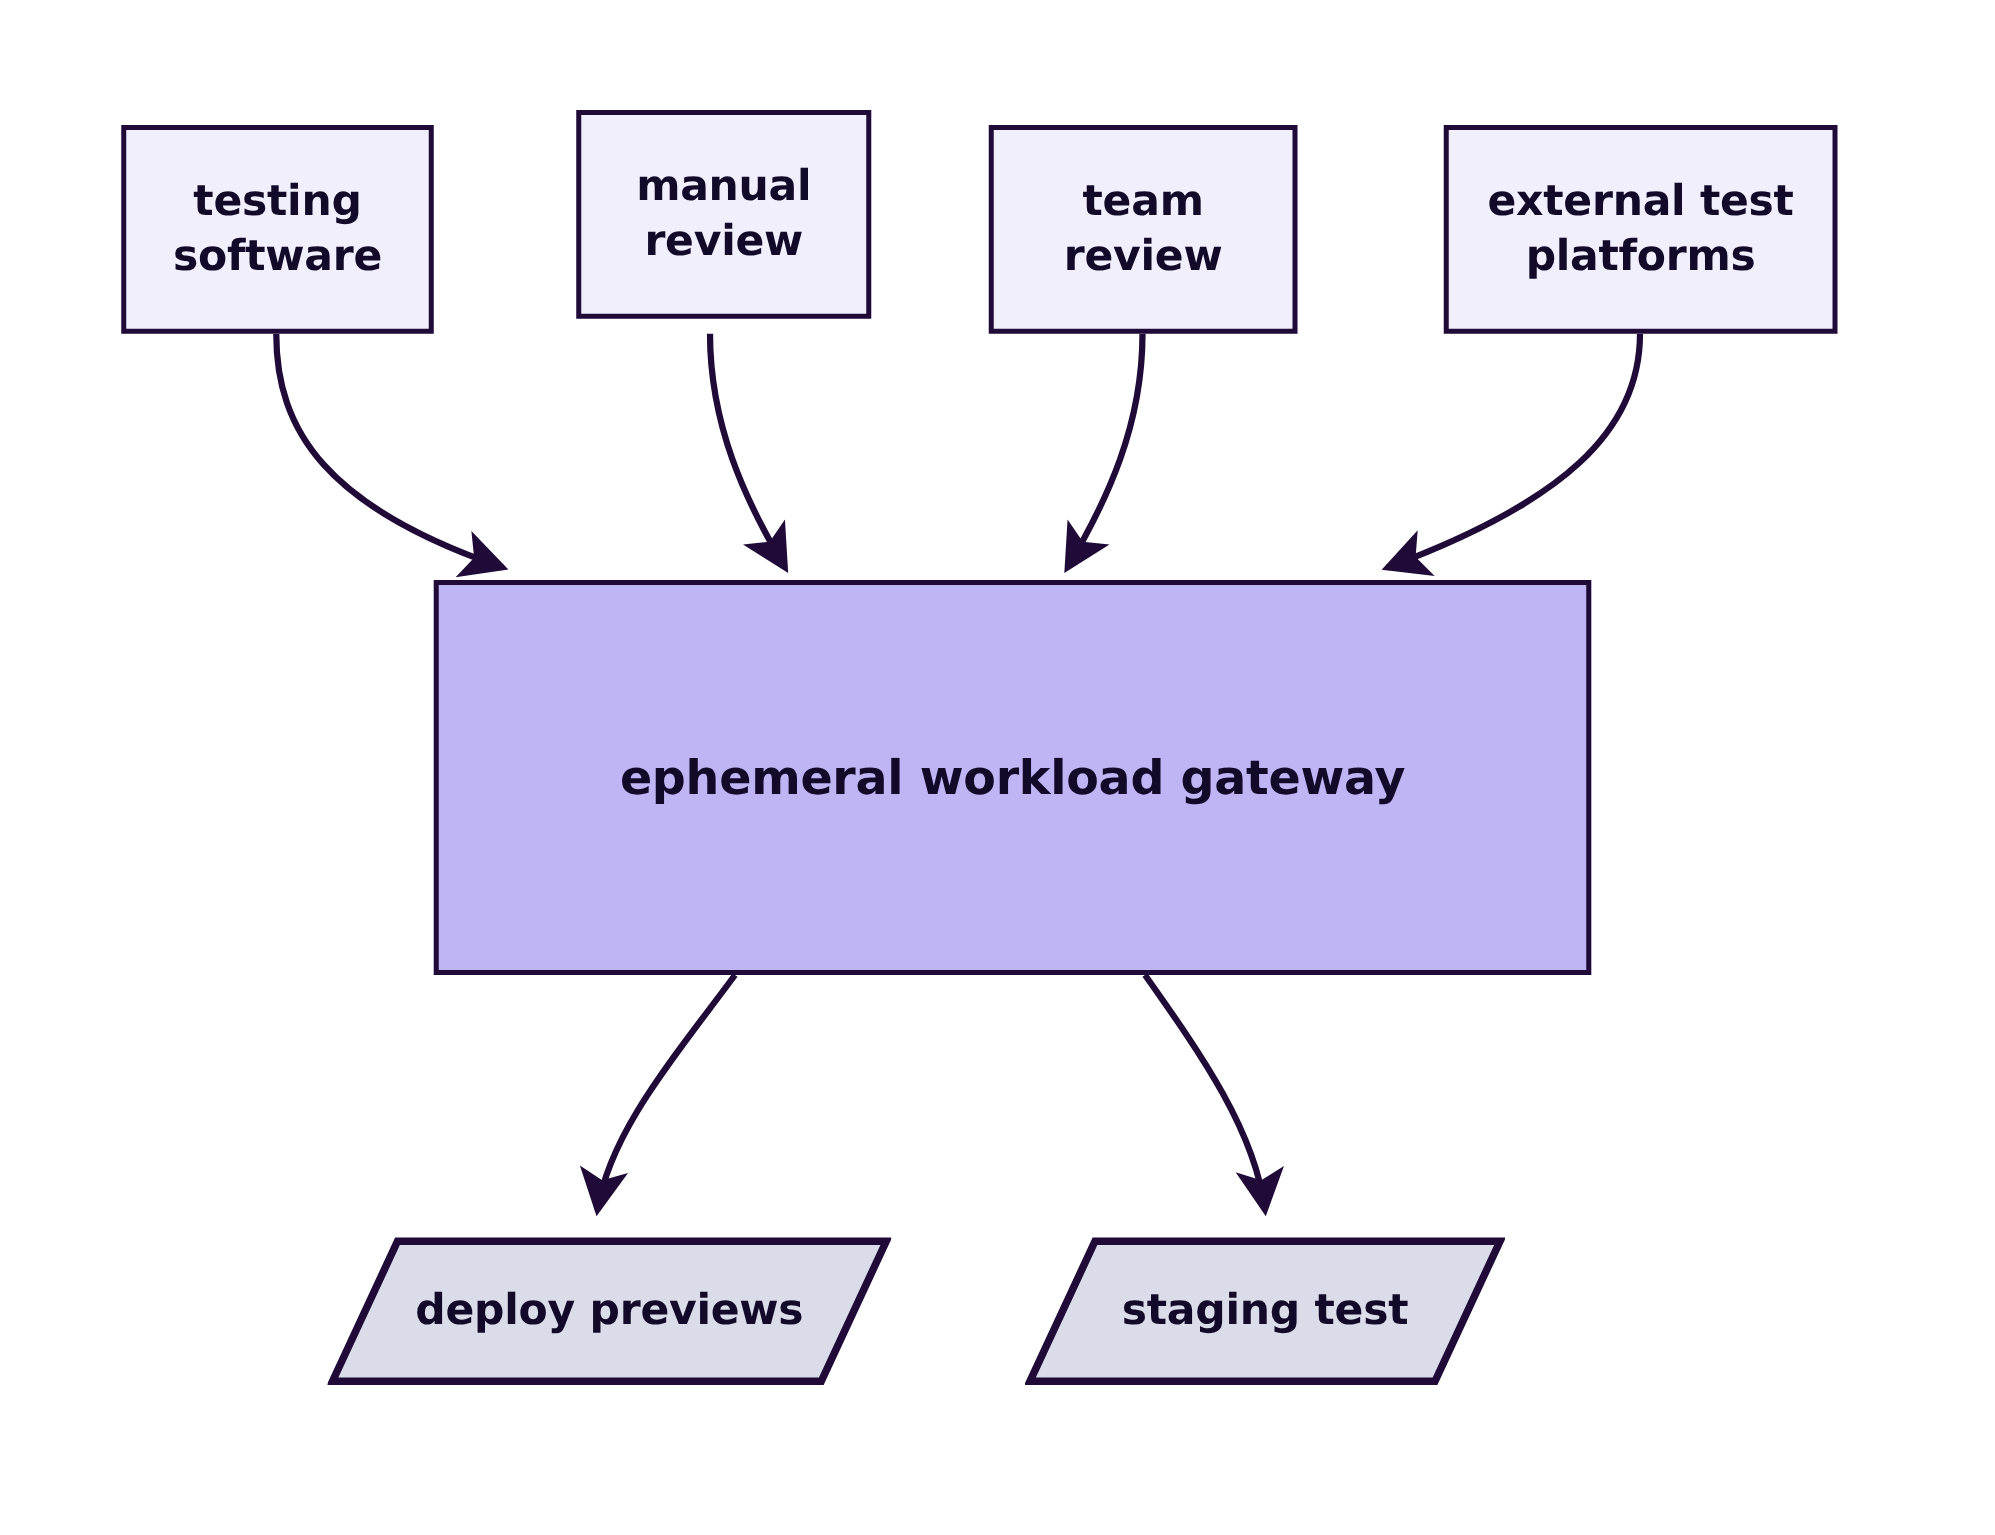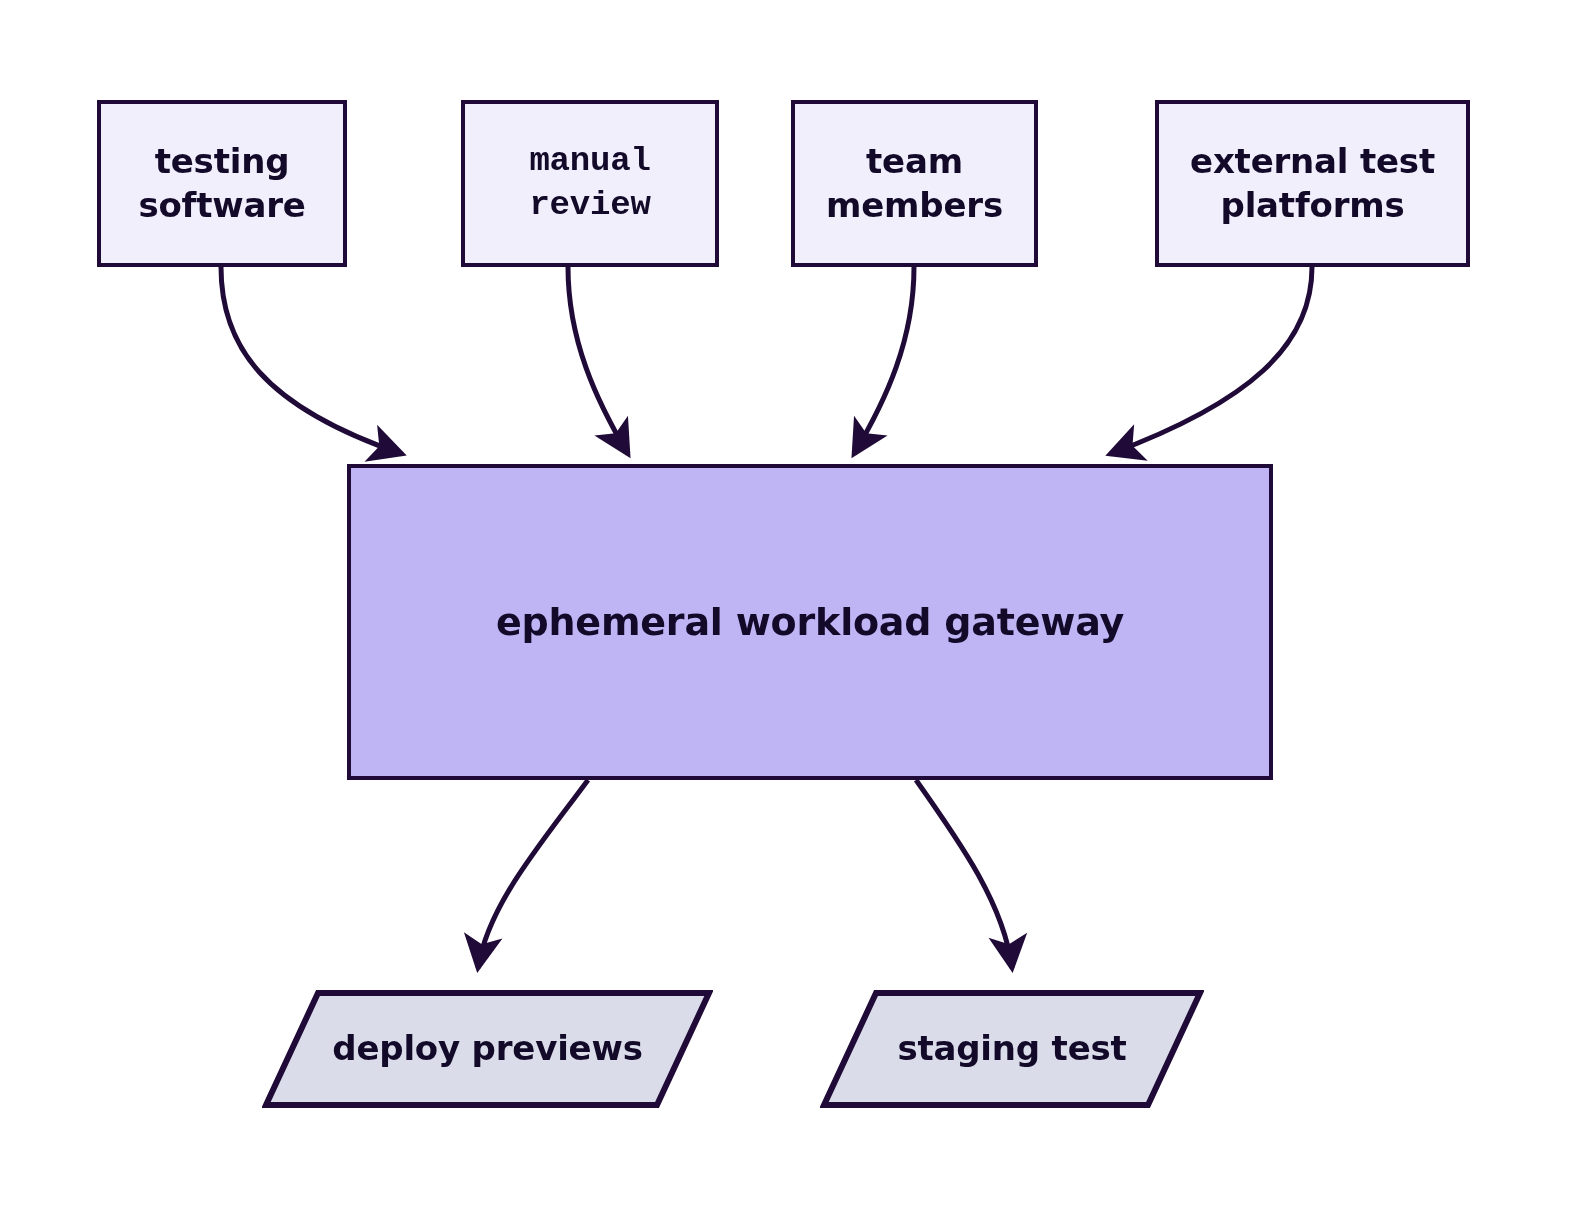--- a/index.html
+++ b/index.html
@@ -103,28 +103,28 @@
     <path d="M 588,780 C 540,845 488,905 478,968" fill="none" stroke="#200b38" stroke-width="5" marker-end="url(#arrowhead)"></path>
 
     <path d="M 916,780 C 962,845 1004,905 1012,968" fill="none" stroke="#200b38" stroke-width="5" marker-end="url(#arrowhead)"></path>
   </svg>
 
   <div class="node rect" style="left:97px; top:100px; width:250px; height:167px;">
     <span class="node-label">testing
 software</span>
   </div>
 
-  <div class="node rect" style="left:461px; top:100px; width:258px; height:167px;font-family:Liberation Mono, monospace;">
+  <div class="node rect" style="left:461px; top:88px; width:236px; height:167px;">
     <span class="node-label">manual
 review</span>
   </div>
 
   <div class="node rect" style="left:791px; top:100px; width:247px; height:167px;">
     <span class="node-label">team
-members</span>
+review</span>
   </div>
 
   <div class="node rect" style="left:1155px; top:100px; width:315px; height:167px;">
     <span class="node-label">external test
 platforms</span>
   </div>
 
   <div class="node process" style="left:347px; top:464px; width:926px; height:316px;">
     <span class="node-label">ephemeral workload gateway</span>
   </div>

